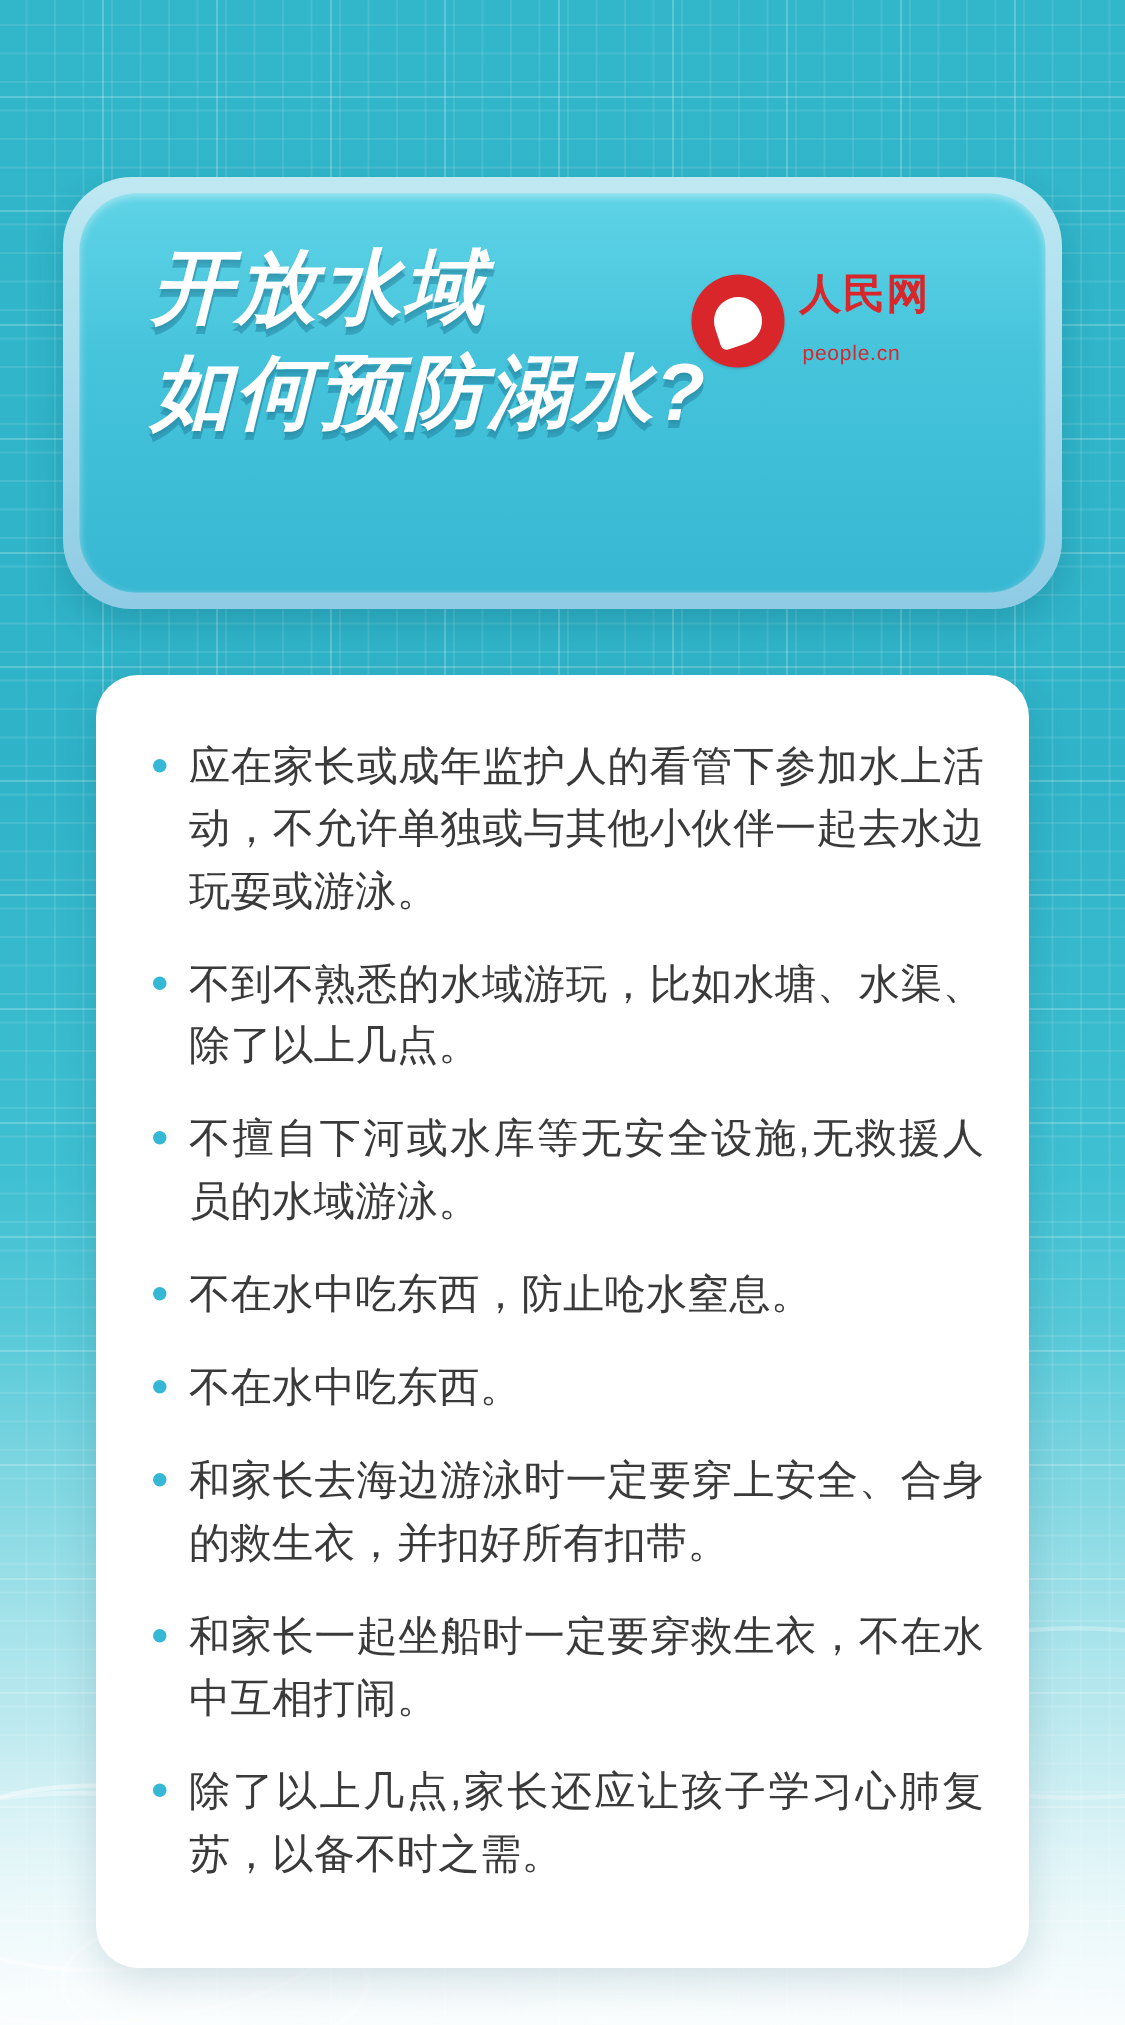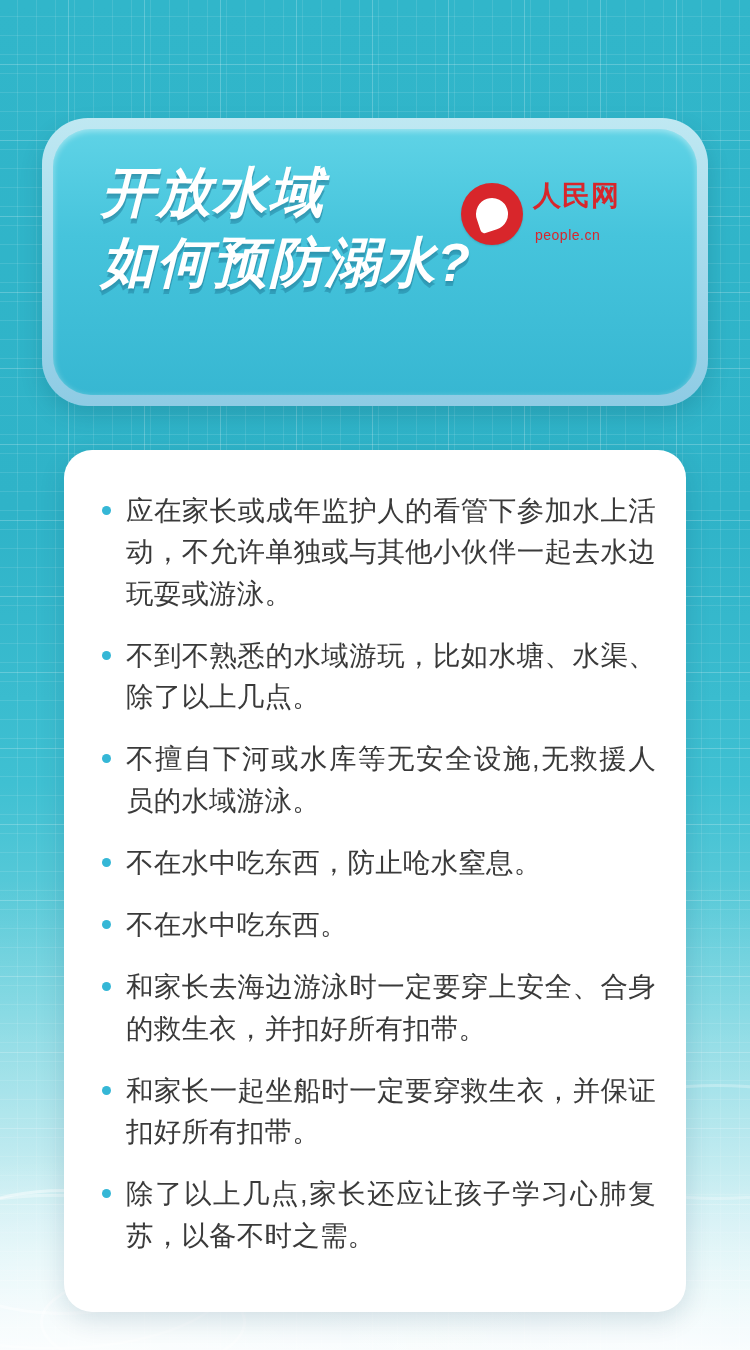--- a/index.html
+++ b/index.html
@@ -215,17 +215,17 @@
   </div>
 
   <div class="content-card">
     <ul class="tips">
       <li>应在家长或成年监护人的看管下参加水上活动，不允许单独或与其他小伙伴一起去水边玩耍或游泳。</li>
       <li>不到不熟悉的水域游玩，比如水塘、水渠、除了以上几点。</li>
       <li>不擅自下河或水库等无安全设施,无救援人员的水域游泳。</li>
       <li>不在水中吃东西，防止呛水窒息。</li>
       <li>不在水中吃东西。</li>
       <li>和家长去海边游泳时一定要穿上安全、合身的救生衣，并扣好所有扣带。</li>
-      <li>和家长一起坐船时一定要穿救生衣，并保证扣好所有扣带。</li>
+      <li>和家长一起坐船时一定要穿救生衣，不在水中互相打闹。</li>
       <li>除了以上几点,家长还应让孩子学习心肺复苏，以备不时之需。</li>
     </ul>
   </div>
 </div>
 
 </body></html>

